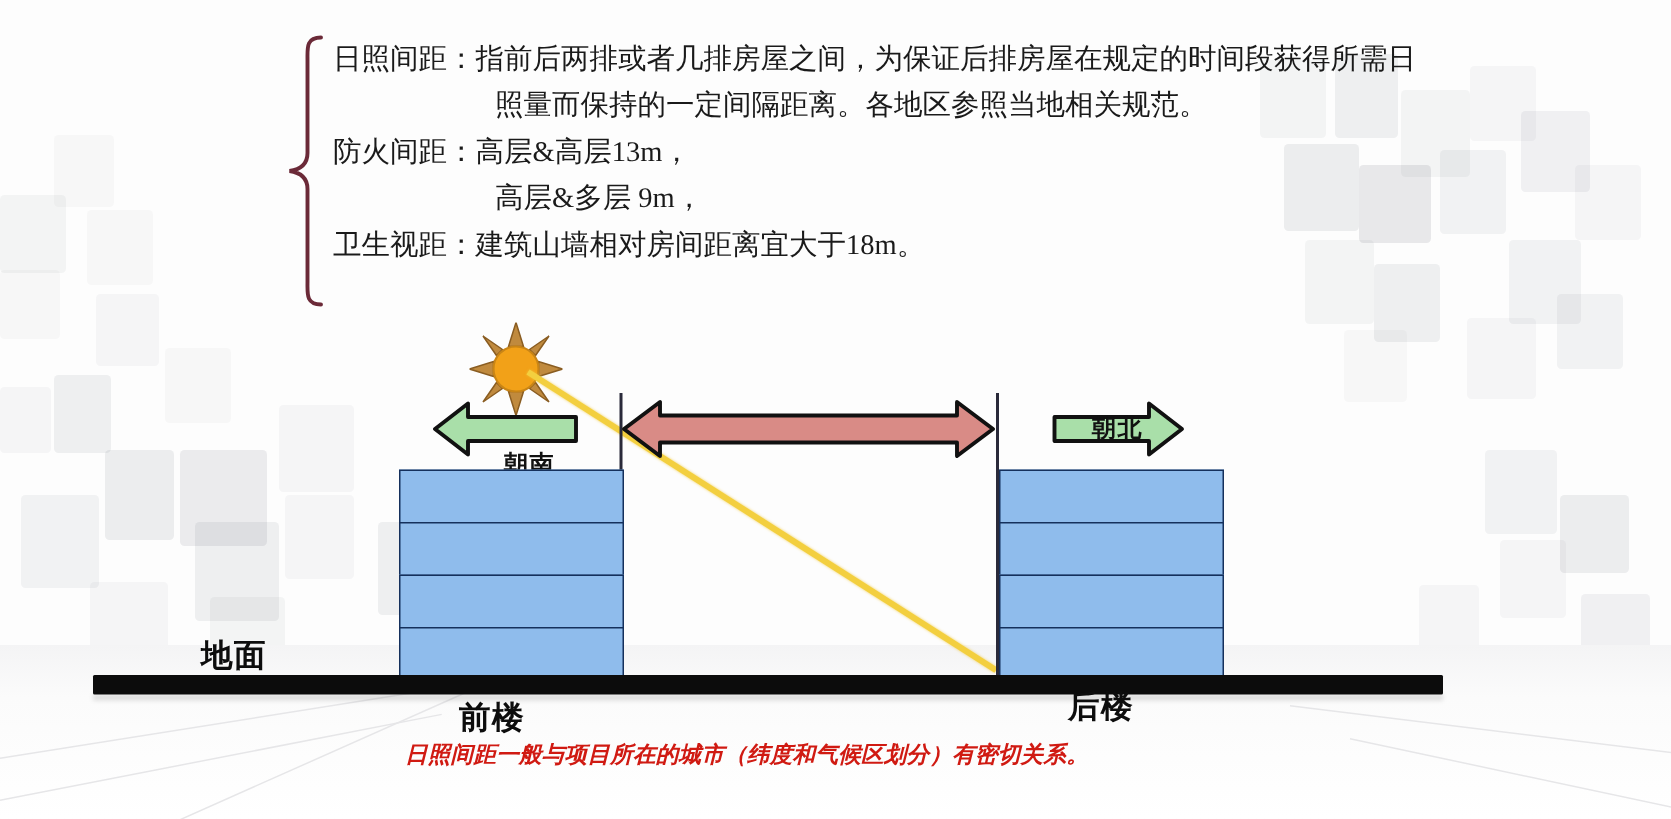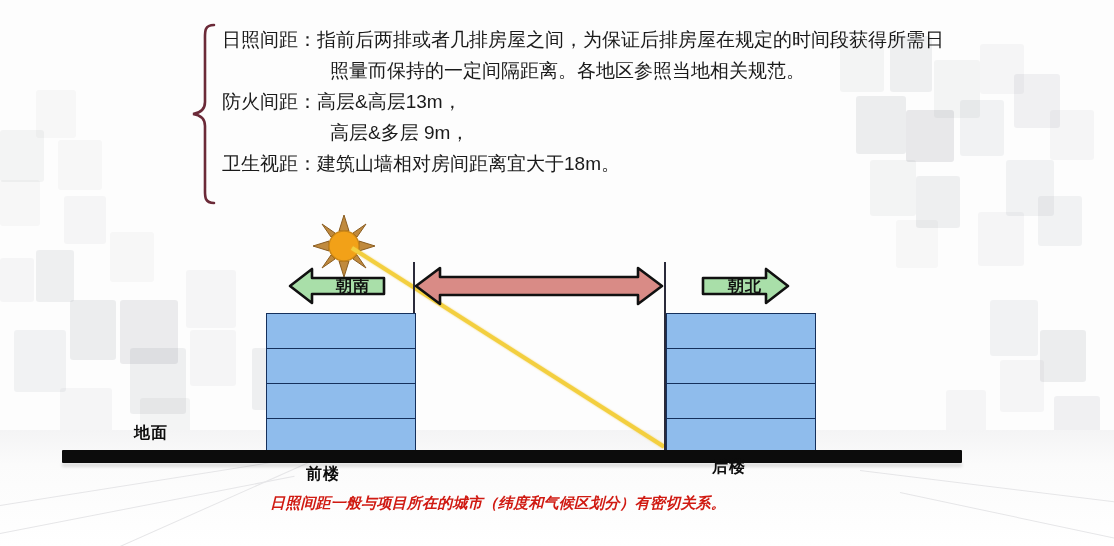--- a/index.html
+++ b/index.html
@@ -25,21 +25,21 @@
     position:absolute;left:50px;top:98px;
     font-size:23px;font-weight:bold;color:#c32b22;
     letter-spacing:1px;
     text-shadow:0 0 1px rgba(180,30,20,.4);
     white-space:nowrap;
   }
   .brace{position:absolute;left:190px;top:22px;width:26px;height:184px;}
   .text-block{position:absolute;left:222px;top:24px;width:880px;}
   .tline{
     font-size:19px;color:#1a1a1a;line-height:31px;white-space:nowrap;
-    font-family:Liberation Sans, sans-serif;
+    font-family:Liberation Serif, serif;
   }
   .tline.indent1{padding-left:108px;}
   .tline.indent2{padding-left:108px;}
 
   
   .ground{
     position:absolute;left:62px;top:450px;width:900px;height:13px;
     background:#0c0c0c;border-radius:1px;
   }
   .ground-shadow{
@@ -63,21 +63,21 @@
   
   .arrow-wrap{position:absolute;}
   .arrow-text{
     position:absolute;width:100%;text-align:center;
     font-size:16px;font-weight:bold;color:#111;
     top:50%;transform:translateY(-50%);
     letter-spacing:1px;white-space:nowrap;
   }
 
   .lbl{
-    position:absolute;font-size:16px;font-weight:bold;color:#0d0d0d;
+    position:absolute;font-size:21px;font-weight:bold;color:#0d0d0d;
     white-space:nowrap;letter-spacing:1px;
   }
   .caption{
     position:absolute;left:270px;top:494px;
     font-size:15px;font-weight:bold;color:#d01a12;white-space:nowrap;
     letter-spacing:.2px;
     font-style:italic;
   }
 </style>
 </head>
@@ -165,21 +165,21 @@
 
   <div class="sunray" style="left:352px;top:246px;width:370px;transform:rotate(32.5deg);"></div>
 
   <div class="vline" style="left:413px;top:262px;height:190px;"></div>
   <div class="vline" style="left:664px;top:262px;height:190px;"></div>
 
   <div class="arrow-wrap" style="left:288px;top:266px;width:98px;height:40px;">
     <svg viewBox="0 0 98 40" width="98" height="40">
       <polygon points="2,20 24,3 24,12 96,12 96,28 24,28 24,37" fill="#a9dfa9" stroke="#111111" stroke-width="2.6" stroke-linejoin="round"></polygon>
     </svg>
-    <div class="arrow-text" style="padding-left:16px;">朝南</div>
+    <div class="arrow-text" style="padding-left:16px;margin-top:24px;">朝南</div>
   </div>
 
   <div class="arrow-wrap" style="left:414px;top:264px;width:250px;height:44px;">
     <svg viewBox="0 0 250 44" width="250" height="44">
       <polygon points="2,22 26,4 26,13 224,13 224,4 248,22 224,40 224,31 26,31 26,40" fill="#d98b86" stroke="#111111" stroke-width="2.6" stroke-linejoin="round"></polygon>
     </svg>
   </div>
 
   <div class="arrow-wrap" style="left:700px;top:266px;width:90px;height:40px;">
     <svg viewBox="0 0 90 40" width="90" height="40">

